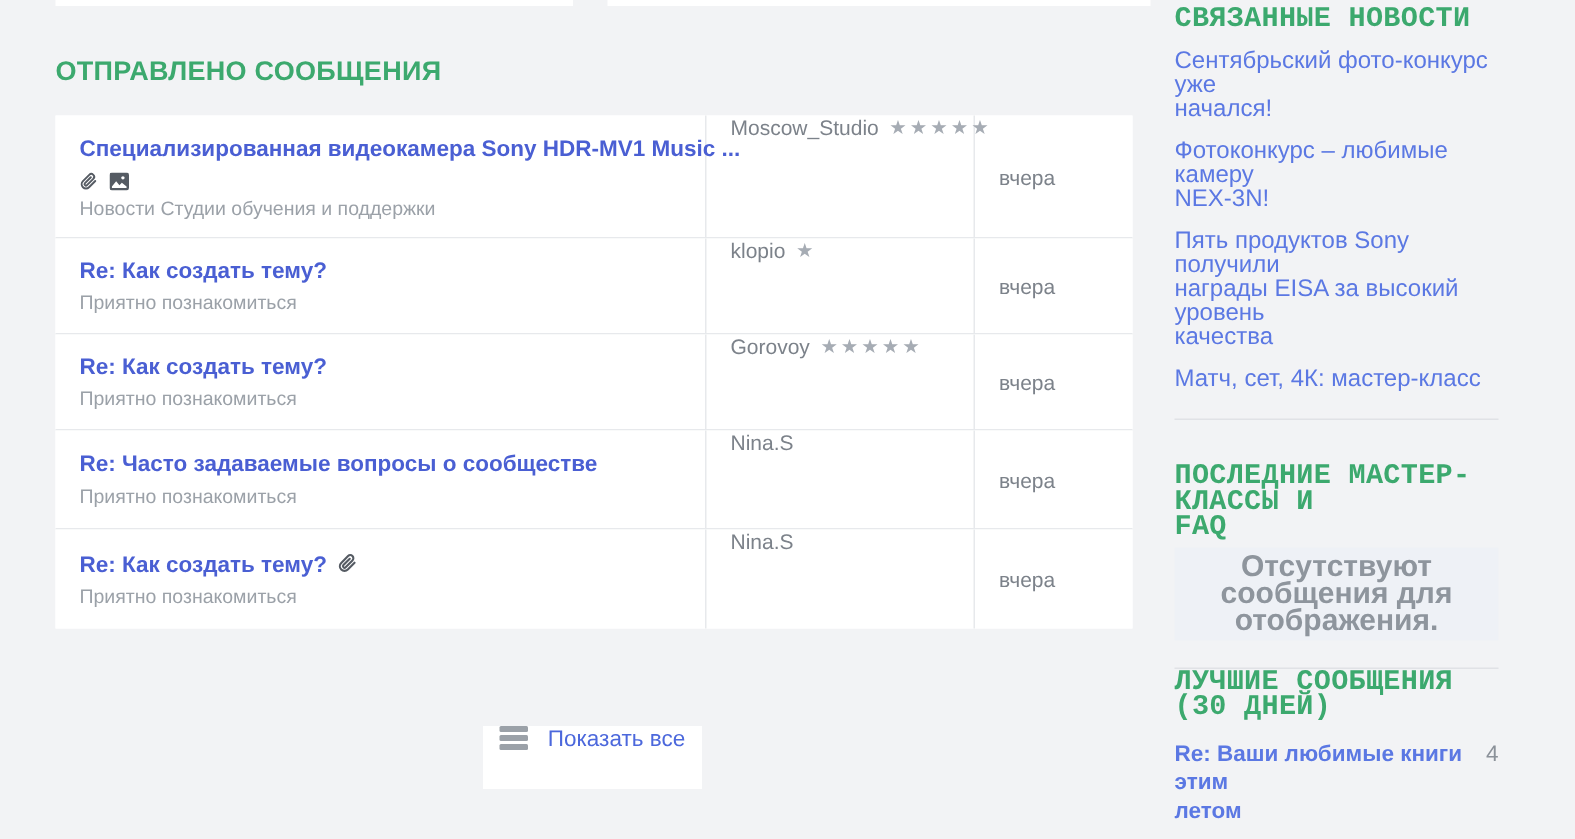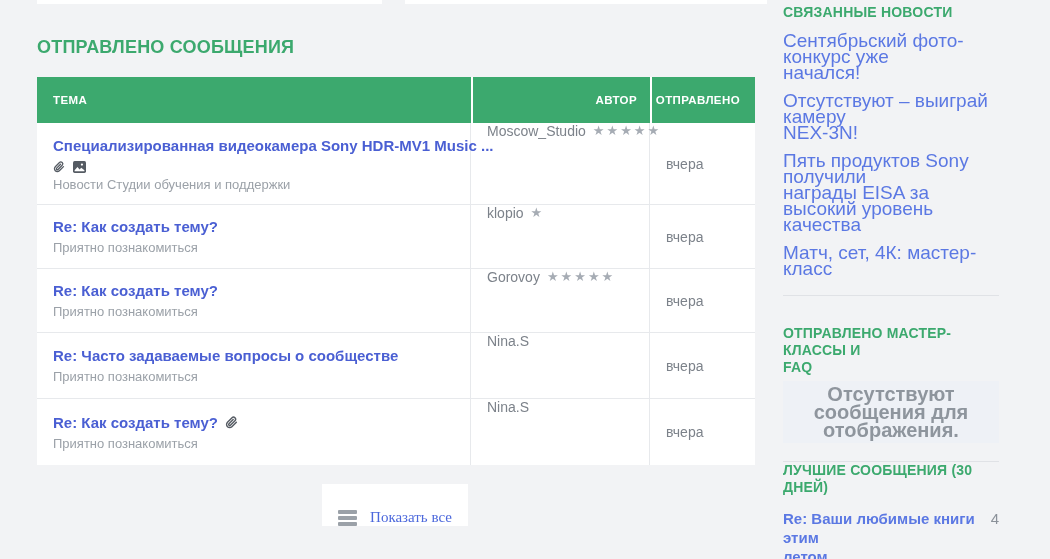--- a/index.html
+++ b/index.html
@@ -53,32 +53,32 @@
   .cell.c-sent{width:105px;padding-left:16px;display:flex;align-items:center;
     color:var(--text-gray);font-size:14px;text-align:right;}
   .topic-link{font-size:15px;line-height:18px;font-weight:bold;color:var(--table-link);
     text-decoration:none;cursor:pointer;white-space:nowrap;}
   .topic-sub{font-size:13px;color:var(--muted-gray);margin-top:5px;line-height:14px;}
   .attach-row{display:flex;align-items:center;gap:8px;margin-top:5px;height:13px;}
   .stars{color:var(--star-gray);font-size:13px;letter-spacing:2px;margin-left:7px;}
   .clip-inline{margin-left:7px;vertical-align:-1px;}
 
   .show-all{position:absolute;left:322px;top:484px;width:146px;height:42px;background:#fff;
-    display:flex;align-items:flex-end;justify-content:center;gap:13px;cursor:pointer;font-family:Liberation Serif, serif;}
+    display:flex;align-items:flex-start;justify-content:center;gap:13px;cursor:pointer;}
   .burger{display:flex;flex-direction:column;gap:2px;}
   .burger i{display:block;width:19px;height:4px;background:var(--muted-gray);border-radius:1px;}
   .show-all-label{font-size:15px;color:var(--button-link);}
 
   
   .sidebar{position:absolute;left:783px;top:0;width:216px;}
-  .side-heading{margin:0;font-size:14px;line-height:17px;font-weight:bold;
-    color:var(--green);letter-spacing:.2px;white-space:pre-line;}
+  .side-heading{margin:0;font-size:19px;line-height:17px;font-weight:bold;
+    color:var(--green);letter-spacing:.2px;white-space:pre-line;font-family:Liberation Mono, monospace;}
   .side-heading.h1{margin-top:4px;}
   .news-list{margin-top:12px;}
-  .news-link{display:block;font-size:19px;line-height:16px;color:var(--side-link);
+  .news-link{display:block;font-size:16px;line-height:16px;color:var(--side-link);
     text-decoration:none;cursor:pointer;white-space:pre-line;margin-bottom:12px;}
   .divider{height:1px;background:var(--divider);margin-top:18px;}
   .side-heading.h2{margin-top:29px;}
   .empty-box{margin-top:5px;height:62px;background:var(--empty-bg);
     display:flex;align-items:center;justify-content:center;text-align:center;
     color:#8E959D;font-size:20px;line-height:18px;padding:0 14px;box-sizing:border-box;font-weight:bold;}
   .side-heading.h3{}
   .best-list{margin-top:13px;}
   .best-item{display:flex;align-items:flex-start;margin-bottom:6px;}
   .best-link{flex:1;font-size:15px;line-height:19px;font-weight:bold;color:var(--side-link);
@@ -89,25 +89,20 @@
 </head>
 <body>
 
 <div class="sliver left"></div>
 <div class="sliver right"></div>
 
 <div class="main">
   <h1 class="page-title">ОТПРАВЛЕНО СООБЩЕНИЯ</h1>
 
   <div class="forum-table">
-    <div class="thead">
-      <div class="th c-tema">ТЕМА</div>
-      <div class="th c-avtor">АВТОР</div>
-      <div class="th c-sent">ОТПРАВЛЕНО</div>
-    </div>
 
     <div class="trow r1">
       <div class="cell c-tema">
         <a class="topic-link">Специализированная видеокамера Sony HDR-MV1 Music ...</a>
         <div class="attach-row">
           <svg class="ico" width="12" height="13" viewBox="0 0 24 24" fill="none" stroke="#555B63" stroke-width="2.6" stroke-linecap="round">
               <path d="M21 12.3l-8.3 8.3a5.7 5.7 0 0 1-8.1-8.1L13 4.1a3.8 3.8 0 0 1 5.4 5.4l-8.4 8.4a1.9 1.9 0 0 1-2.7-2.7l7.8-7.8"></path>
             </svg>
           <svg class="ico" width="13" height="12" viewBox="0 0 24 22">
               <rect width="24" height="22" rx="3" fill="#555B63"></rect>
@@ -183,31 +178,31 @@
       <i></i>
     </span>
   <span class="show-all-label">Показать все</span>
 </div>
 
 <div class="sidebar">
   <h2 class="side-heading h1">СВЯЗАННЫЕ НОВОСТИ</h2>
   <div class="news-list">
     <a class="news-link">Сентябрьский фото-конкурс уже
 начался!</a>
-    <a class="news-link">Отсутствуют – выиграй камеру
+    <a class="news-link">Фотоконкурс – любимые камеру
 NEX-3N!</a>
     <a class="news-link">Пять продуктов Sony получили
 награды EISA за высокий уровень
 качества</a>
     <a class="news-link">Матч, сет, 4К: мастер-класс</a>
   </div>
 
   <div class="divider"></div>
 
-  <h2 class="side-heading h2">ОТПРАВЛЕНО МАСТЕР-КЛАССЫ И
+  <h2 class="side-heading h2">ПОСЛЕДНИЕ МАСТЕР-КЛАССЫ И
 FAQ</h2>
   <div class="empty-box">
     <span>Отсутствуют сообщения для отображения.</span>
   </div>
 
   <div class="divider"></div>
 
   <h2 class="side-heading h3">ЛУЧШИЕ СООБЩЕНИЯ (30 ДНЕЙ)</h2>
   <div class="best-list">
     <div class="best-item">

